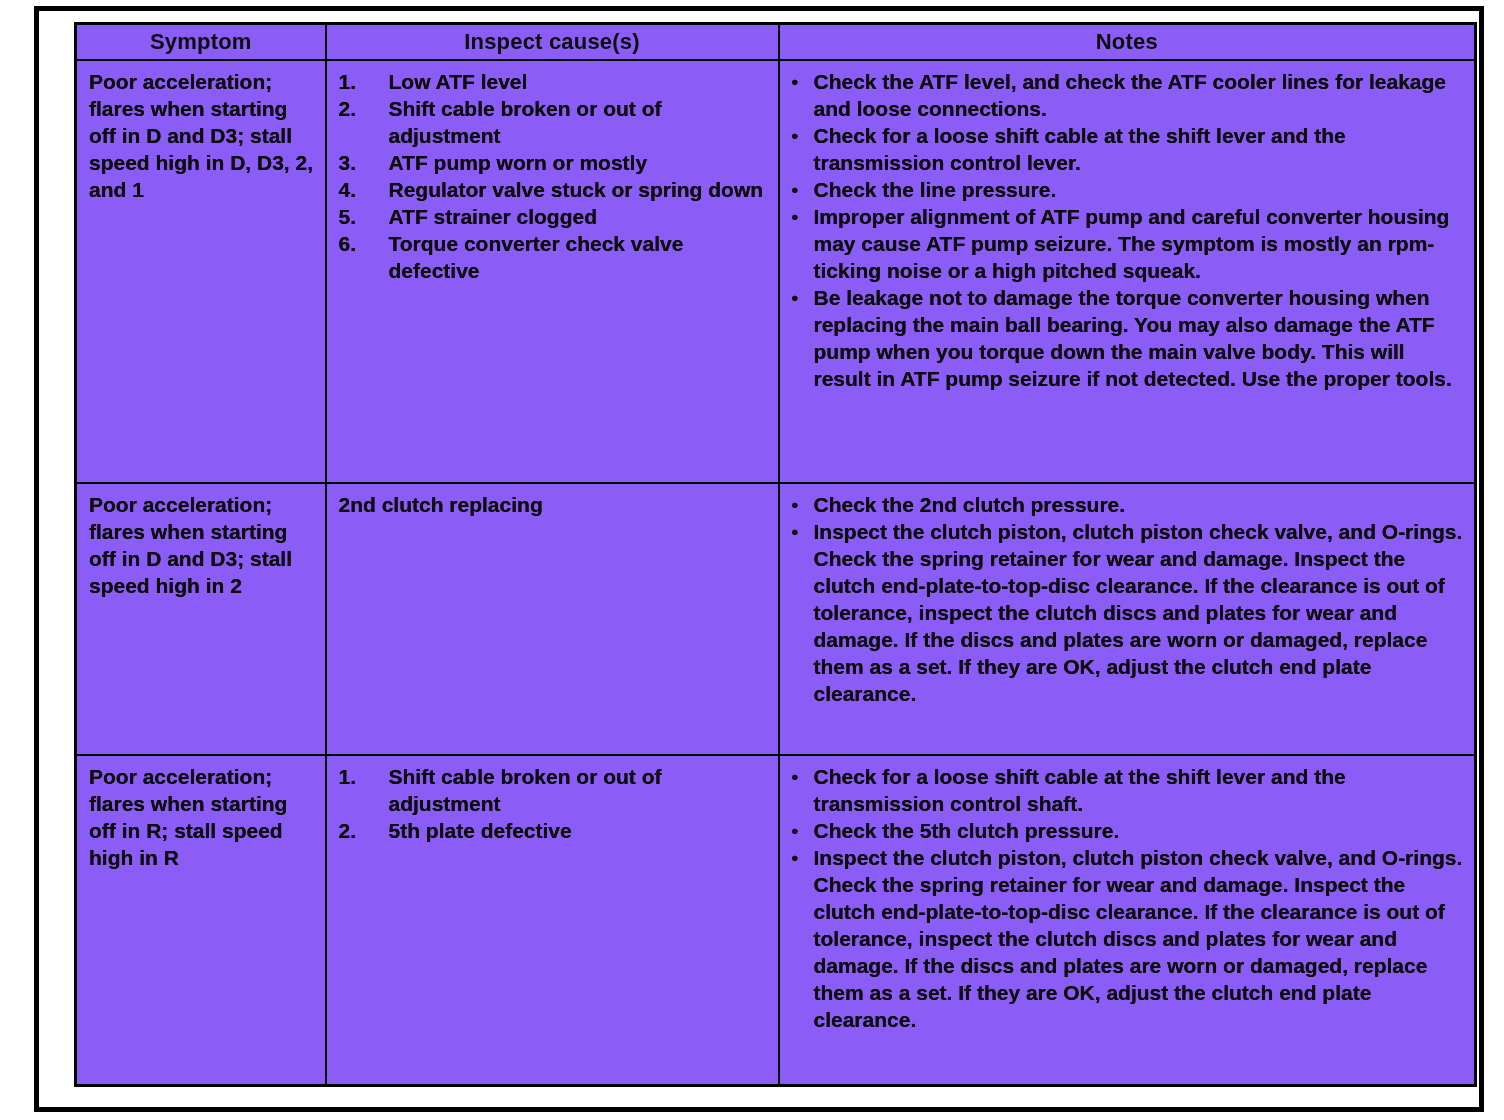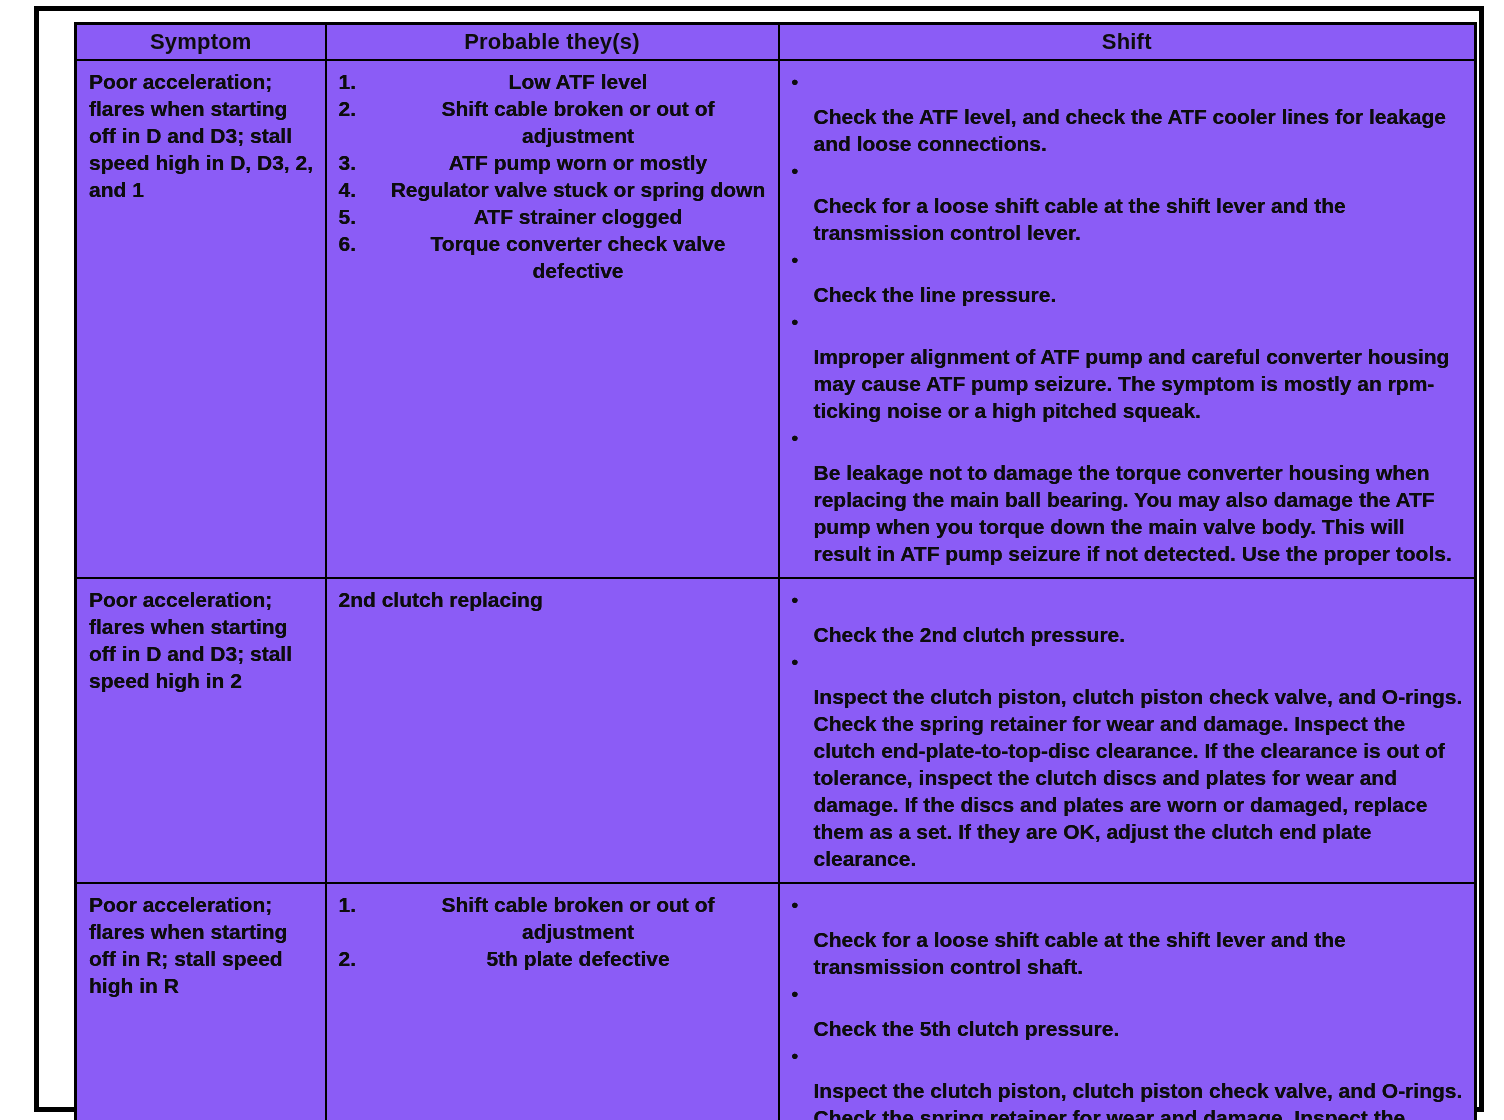--- a/index.html
+++ b/index.html
@@ -51,21 +51,21 @@
     padding: 2px 4px;
     font-size: 22px;
     font-weight: 700;
     text-align: center;
     vertical-align: middle;
     letter-spacing: 0.2px;
   }
 
   .doc-table td {
     vertical-align: top;
-    padding: 7px 10px 10px 12px;
+    padding: 7px 10px 22px 12px;
     font-size: 21px;
     font-weight: 700;
     line-height: 27px;
     text-shadow: 0 0 0.4px #0d0d0d;
   }
 
   tbody tr:nth-child(1) { height: 423px; }
   tbody tr:nth-child(2) { height: 272px; }
   tbody tr:nth-child(3) { height: 330px; }
 
@@ -74,57 +74,55 @@
   .causes-cell { padding-left: 14px; }
   .cause-item {
     display: flex;
     align-items: flex-start;
   }
   .cause-number {
     flex: 0 0 50px;
   }
   .cause-text {
     flex: 1 1 auto;
-    text-align: center;
   }
   .cause-plain {
     padding-left: 0;
   }
 
   .notes-cell { padding-left: 14px; padding-right: 10px; }
   .note-item {
     display: flex;
     align-items: flex-start;
   }
   .note-bullet {
     flex: 0 0 22px;
     font-size: 19px;
     line-height: 27px;
   }
   .note-text {
     flex: 1 1 auto;
-    margin-top: 35px;
   }
 </style>
 </head>
 <body>
 
 <div class="page-frame"></div>
 
 <table class="doc-table">
   <colgroup>
     <col class="col-symptom">
     <col class="col-causes">
     <col class="col-notes">
   </colgroup>
   <thead>
     <tr>
       <th>Symptom</th>
-      <th>Probable they(s)</th>
-      <th>Shift</th>
+      <th>Inspect cause(s)</th>
+      <th>Notes</th>
     </tr>
   </thead>
   <tbody>
       <tr>
         <td class="symptom-cell">
           <div class="symptom-text">Poor acceleration; flares when starting off in D and D3; stall speed high in D, D3, 2, and 1</div>
         </td>
         <td class="causes-cell">
           <div class="cause-item">
             <span class="cause-number">1.</span>

